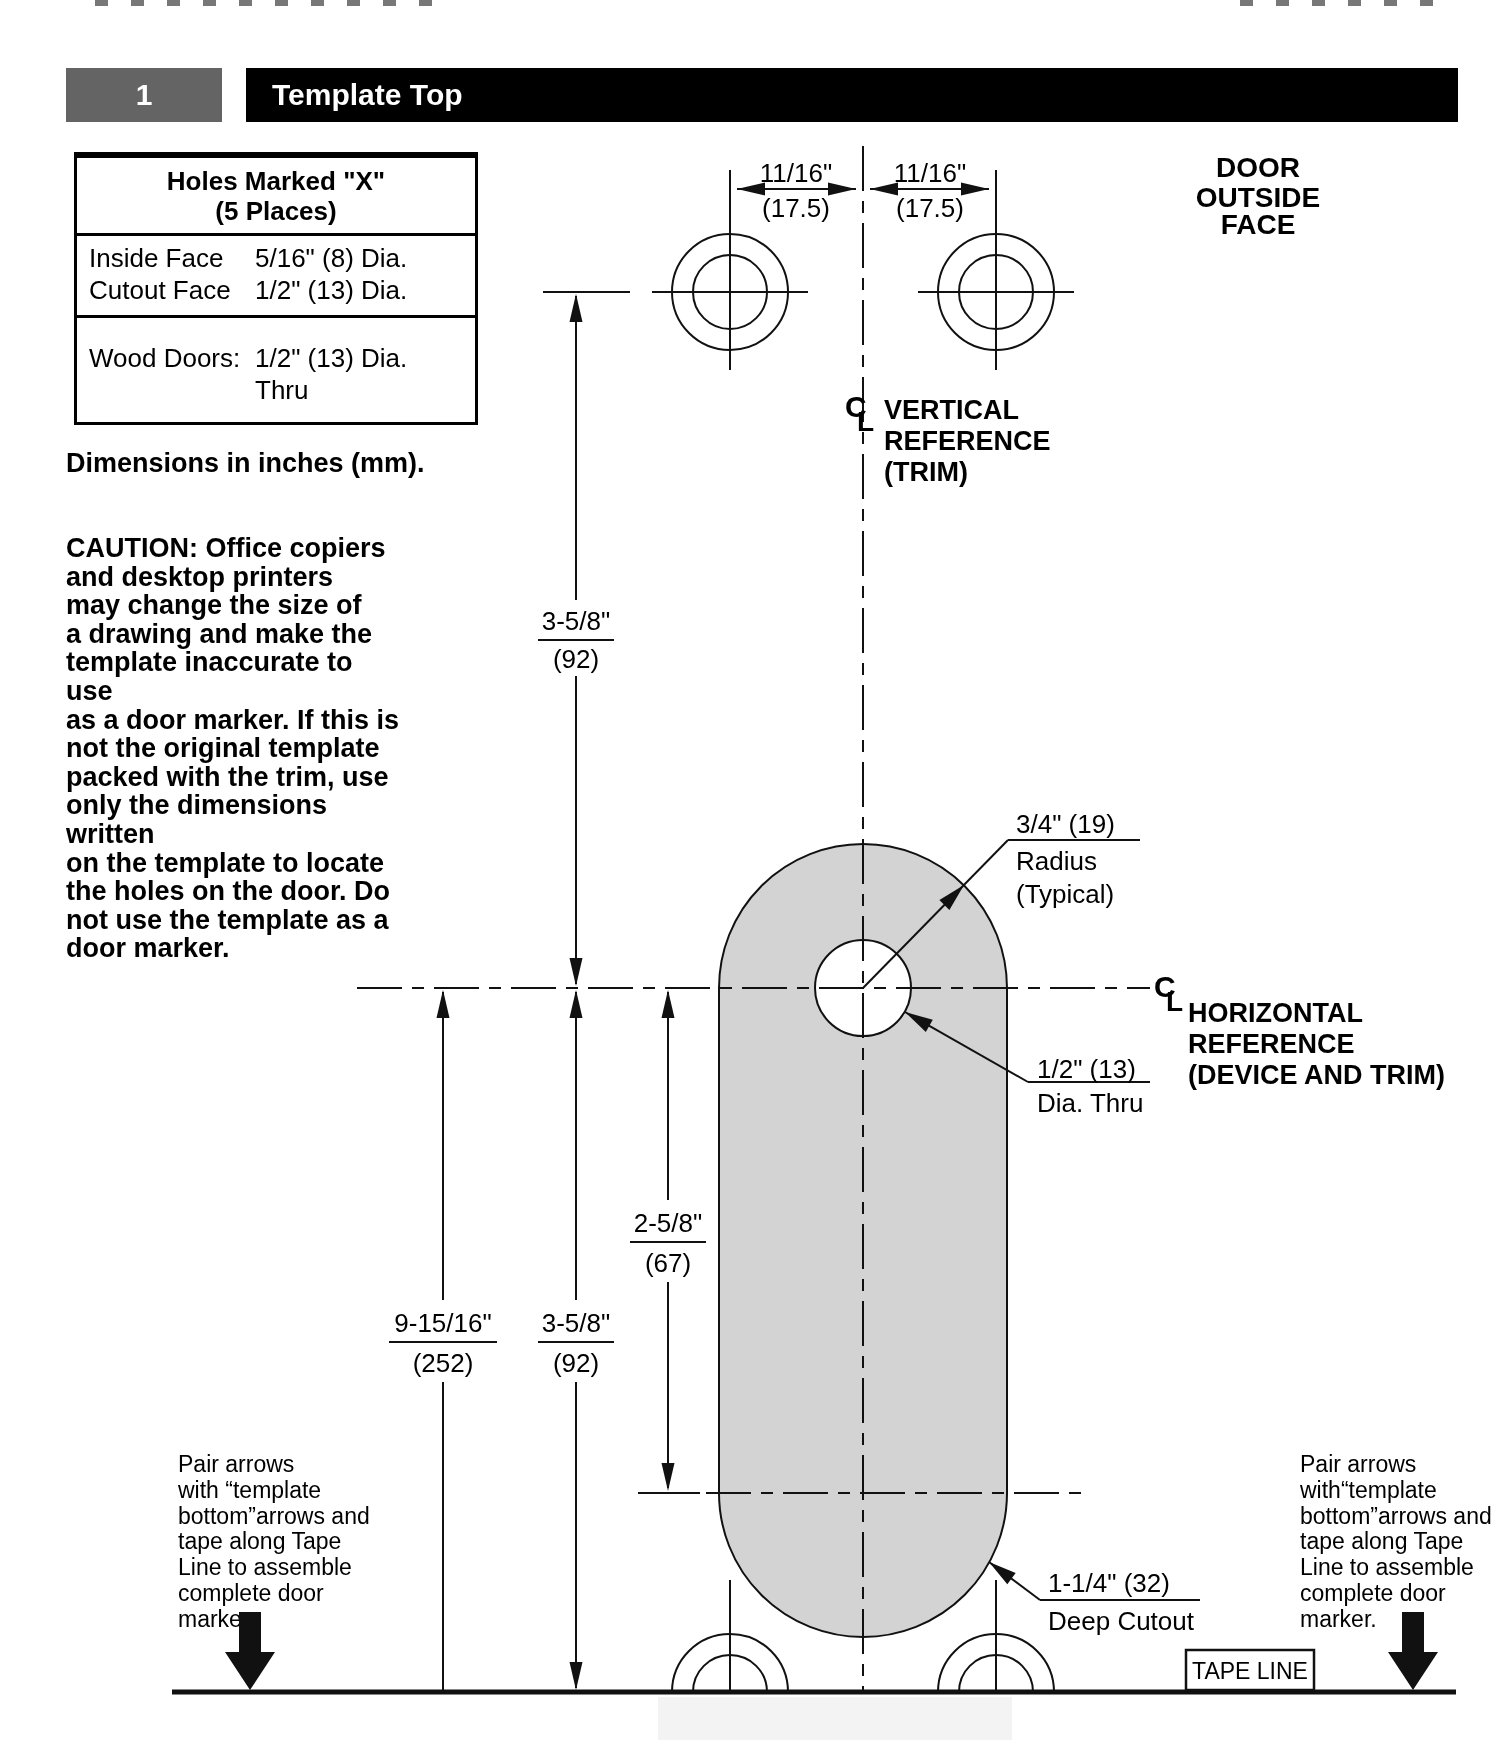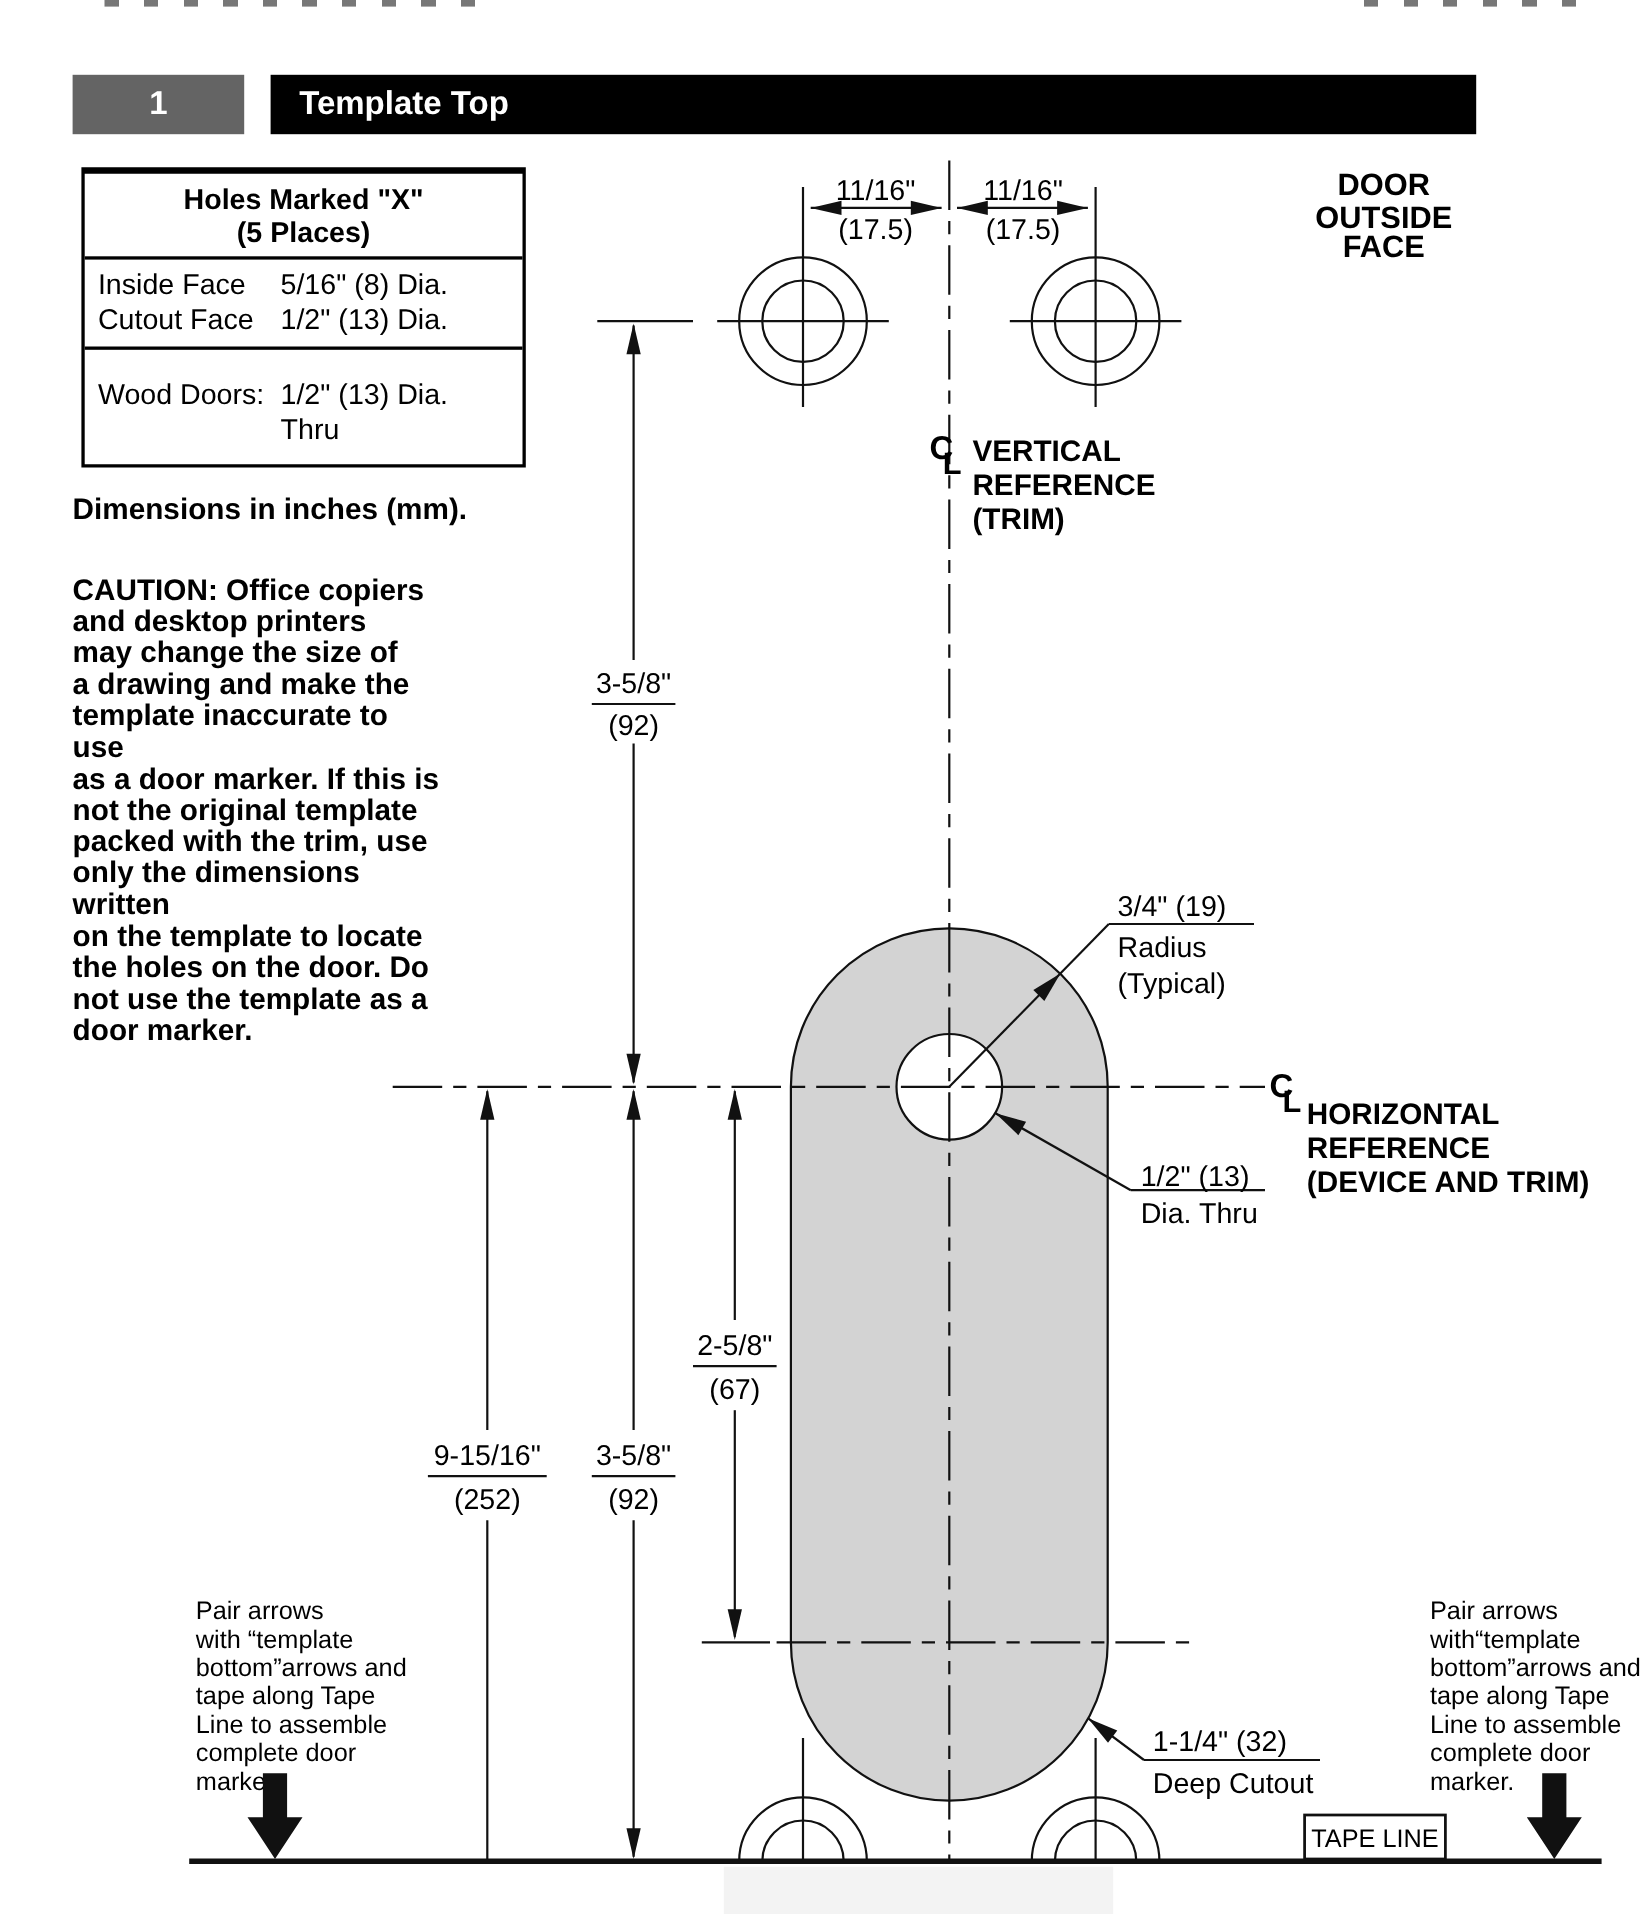--- a/index.html
+++ b/index.html
@@ -3,34 +3,34 @@
 <meta charset="utf-8">
 <style>
   html,body{margin:0;padding:0;background:#fff;}
   body{width:1493px;height:1740px;position:relative;font-family:"Liberation Sans",sans-serif;color:#000;overflow:hidden;}
   .abs{position:absolute;}
   
   .remnant{top:0;height:6px;background:repeating-linear-gradient(90deg,#4a4a4a 0 13px,transparent 13px 36px);opacity:.75;}
   
   .section-num{left:66px;top:68px;width:156px;height:54px;background:#646464;color:#fff;
     font-size:30px;font-weight:bold;text-align:center;line-height:54px;}
-  .section-bar{left:246px;top:68px;width:1096px;height:54px;background:#000;color:#fff;
+  .section-bar{left:246px;top:68px;width:1212px;height:54px;background:#000;color:#fff;
     font-size:30px;font-weight:bold;line-height:54px;}
   .section-bar span{padding-left:26px;}
   
   .holes-table{left:74px;top:152px;width:404px;border:3px solid #000;border-top:6px solid #000;
     font-size:26px;background:#fff;box-sizing:border-box;}
   .tbl-head{border-bottom:3px solid #000;text-align:center;font-weight:bold;padding:8px 0 7px 0;line-height:30px;}
   .tbl-metal{border-bottom:3px solid #000;padding:6px 0 9px 12px;line-height:32px;}
   .tbl-row{display:flex;}
   .tbl-label{width:166px;flex:0 0 166px;}
   .tbl-wood{padding:24px 16px 16px 12px;line-height:32px;display:flex;}
   
   .units-note{left:66px;top:448px;font-size:27px;font-weight:bold;}
-  .caution{left:66px;top:522px;width:340px;font-size:27px;font-weight:bold;line-height:28.6px;white-space:pre-line;}
+  .caution{left:66px;top:534px;width:340px;font-size:27px;font-weight:bold;line-height:28.6px;white-space:pre-line;}
   .pair-note{top:1452px;font-size:23px;line-height:25.8px;white-space:pre-line;}
   .pair-note.left{left:178px;width:194px;}
   .pair-note.right{left:1300px;width:208px;}
   svg{position:absolute;left:0;top:0;}
   svg text{font-family:"Liberation Sans",sans-serif;fill:#000;}
   .t26{font-size:26px;}
   .t23{font-size:23px;}
   .tb27{font-size:27px;font-weight:bold;}
   .tb28{font-size:28px;font-weight:bold;}
   .cl{font-size:30px;font-weight:bold;}

